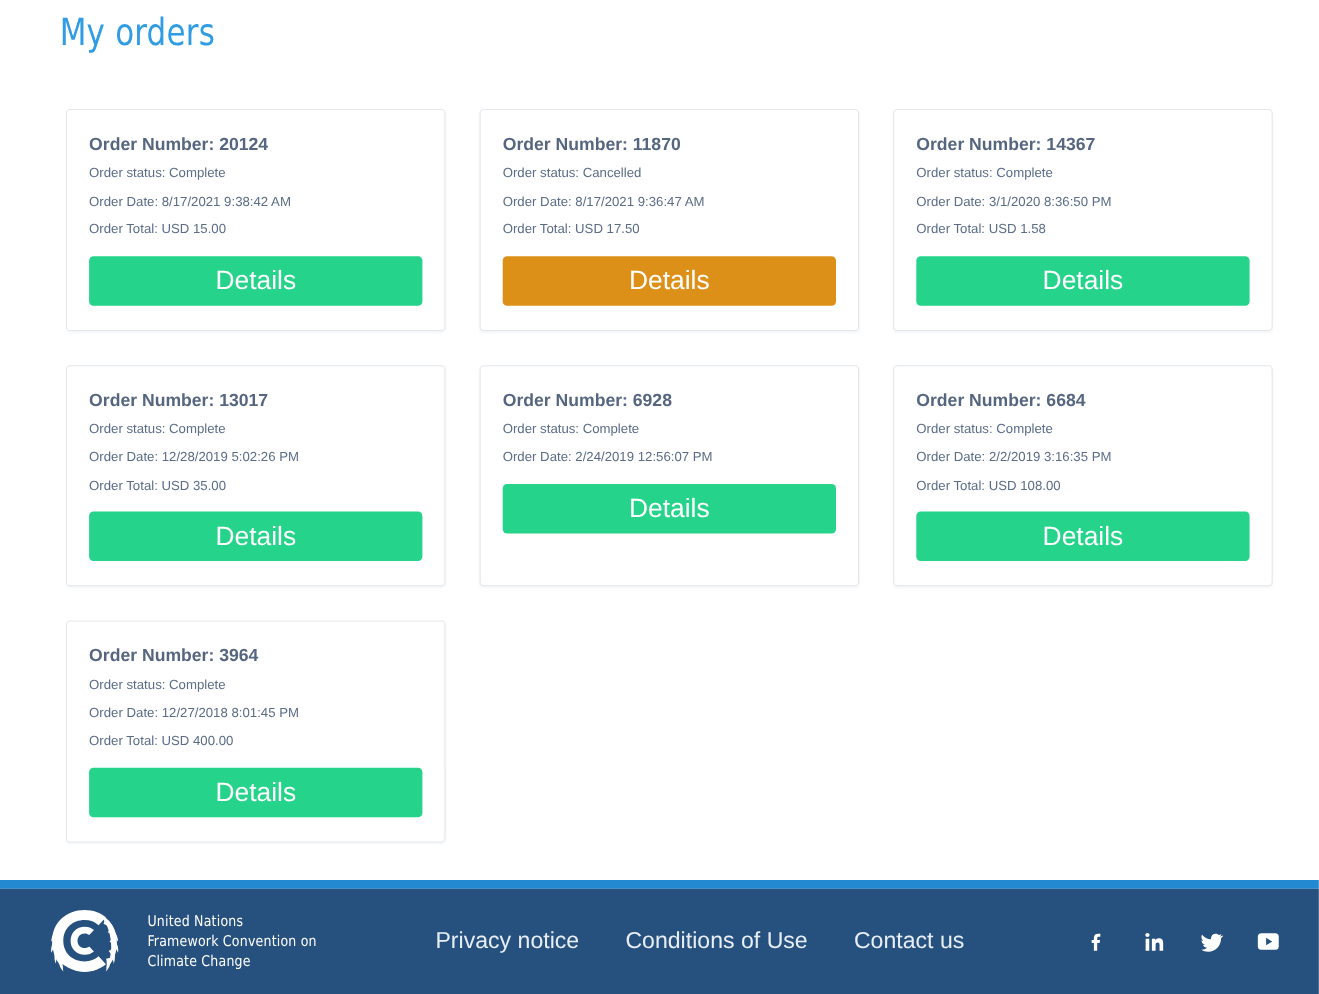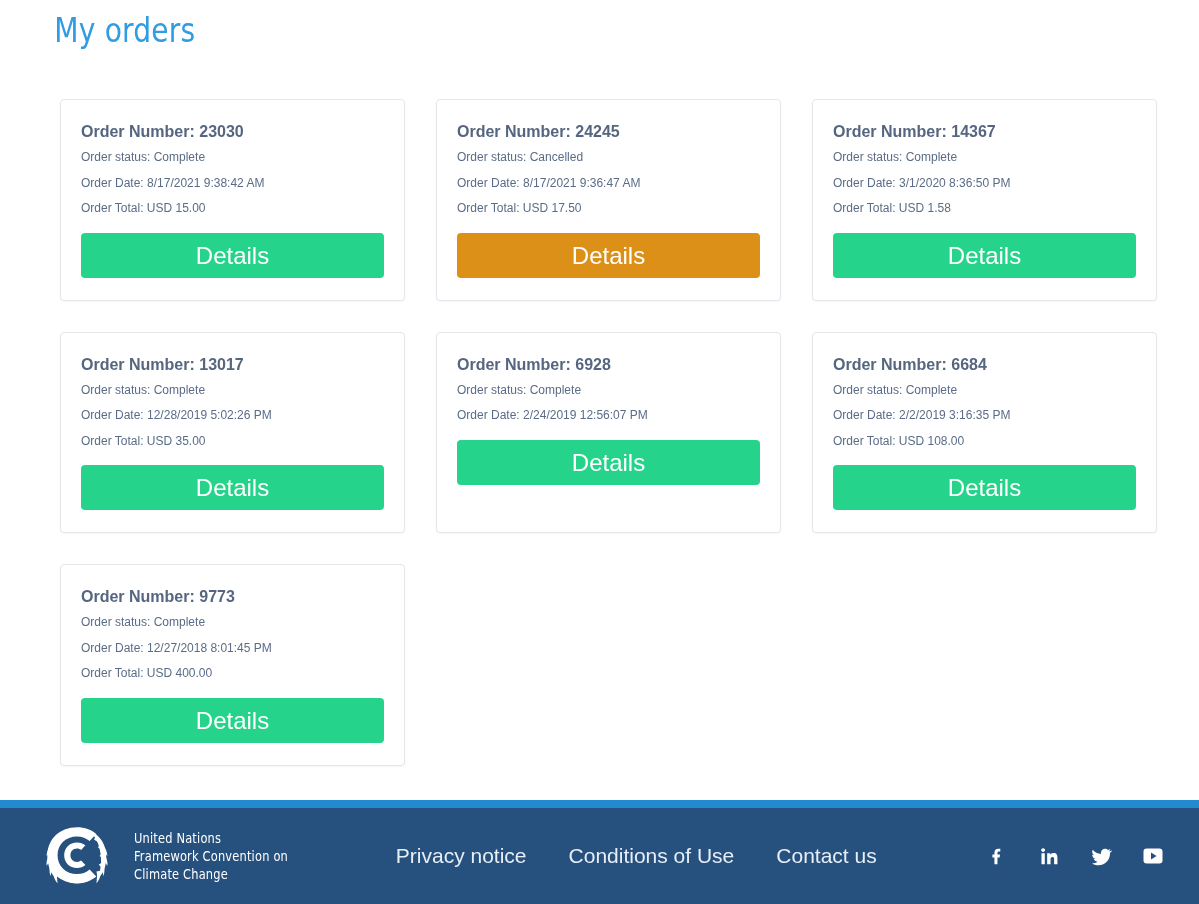--- a/index.html
+++ b/index.html
@@ -175,29 +175,29 @@
 
 <div class="page">
 
   <div class="content">
 
     <h1 class="page-title">My orders</h1>
 
     <div class="orders-grid">
 
       <div class="order-card">
-        <div class="order-number">Order Number: 23030</div>
+        <div class="order-number">Order Number: 20124</div>
         <div class="order-line">Order status: Complete</div>
         <div class="order-line">Order Date: 8/17/2021 9:38:42 AM</div>
         <div class="order-line">Order Total: USD 15.00</div>
         <button class="details-button green">Details</button>
       </div>
 
       <div class="order-card">
-        <div class="order-number">Order Number: 24245</div>
+        <div class="order-number">Order Number: 11870</div>
         <div class="order-line">Order status: Cancelled</div>
         <div class="order-line">Order Date: 8/17/2021 9:36:47 AM</div>
         <div class="order-line">Order Total: USD 17.50</div>
         <button class="details-button orange">Details</button>
       </div>
 
       <div class="order-card">
         <div class="order-number">Order Number: 14367</div>
         <div class="order-line">Order status: Complete</div>
         <div class="order-line">Order Date: 3/1/2020 8:36:50 PM</div>
@@ -222,21 +222,21 @@
 
       <div class="order-card">
         <div class="order-number">Order Number: 6684</div>
         <div class="order-line">Order status: Complete</div>
         <div class="order-line">Order Date: 2/2/2019 3:16:35 PM</div>
         <div class="order-line">Order Total: USD 108.00</div>
         <button class="details-button green">Details</button>
       </div>
 
       <div class="order-card">
-        <div class="order-number">Order Number: 9773</div>
+        <div class="order-number">Order Number: 3964</div>
         <div class="order-line">Order status: Complete</div>
         <div class="order-line">Order Date: 12/27/2018 8:01:45 PM</div>
         <div class="order-line">Order Total: USD 400.00</div>
         <button class="details-button green">Details</button>
       </div>
 
     </div>
   </div>
 
   <div class="footer-accent"></div>

